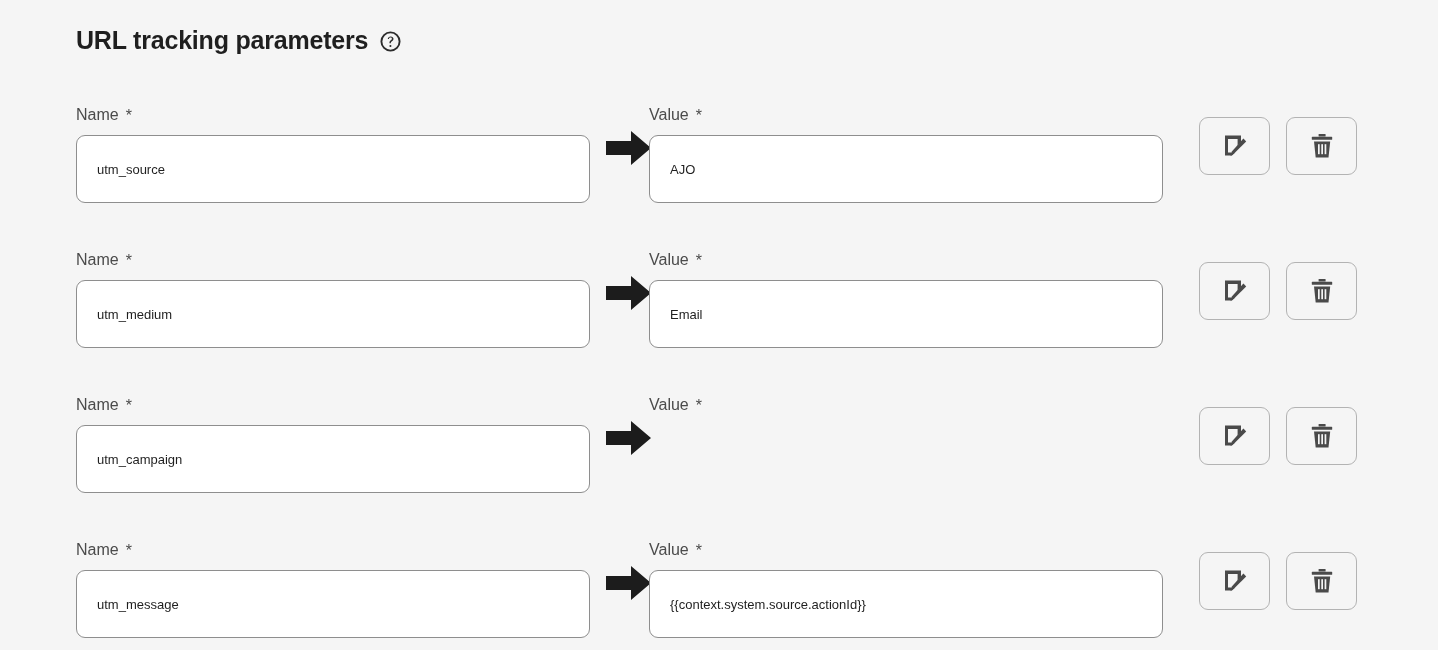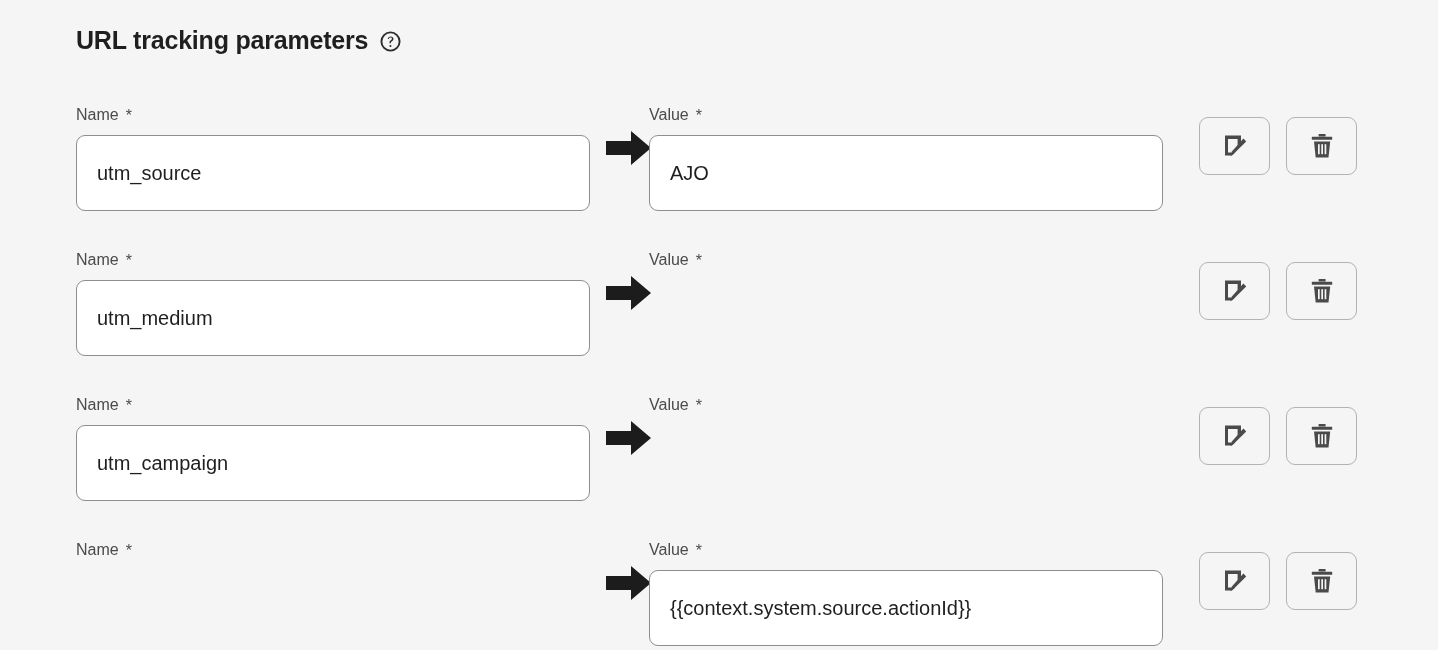--- a/index.html
+++ b/index.html
@@ -92,27 +92,27 @@
     display: inline-block;
     font-size: 16px;
     line-height: 16px;
     color: #4b4b4b;
     transform: translateY(1px);
   }
 
   .text-input {
     display: block;
     width: 100%;
-    height: 76px;
+    height: 68px;
     background: #ffffff;
     border: 1.6px solid #8e8e8e;
     border-radius: 9px;
     padding: 0 20px;
     font-family: "Liberation Sans", sans-serif;
-    font-size: 20px;
+    font-size: 13px;
     color: #1f1f1f;
     outline: none;
   }
 
   
   .row-arrow {
     position: absolute;
     left: 605px;
     top: 40px;
     width: 48px;
@@ -218,20 +218,21 @@
         <svg width="46" height="38" viewBox="0 0 46 38" aria-hidden="true">
           <path d="M0 12 H25 V2 L45 19 L25 36 V26 H0 Z" fill="#1c1c1c"></path>
         </svg>
       </div>
 
       <div class="field-group value-group">
         <div class="field-label">
           <span>Value</span>
           <span class="required-star">*</span>
         </div>
+        <input class="text-input" type="text" value="Email" style="">
       </div>
 
       <div class="row-actions">
         <button class="icon-button">
           <svg width="30" height="30" viewBox="0 0 30 30" aria-hidden="true">
             <path d="M5 4.6 H21 V11 L17.6 14.4 V8 H8 V21.4 H15.2 L12 24.6 H5 Z" fill="#4a4a4a"></path>
             <path d="M23.4 7.6 L26.2 10.4 L14.6 22 L10.4 25.2 L12.1 20.3 Z" fill="#4a4a4a"></path>
           </svg>
         </button>
         <button class="icon-button">
@@ -288,20 +289,21 @@
         </button>
       </div>
     </div>
 
     <div class="param-row">
       <div class="field-group name-group">
         <div class="field-label">
           <span>Name</span>
           <span class="required-star">*</span>
         </div>
+        <input class="text-input" type="text" value="utm_message" style="">
       </div>
 
       <div class="row-arrow">
         <svg width="46" height="38" viewBox="0 0 46 38" aria-hidden="true">
           <path d="M0 12 H25 V2 L45 19 L25 36 V26 H0 Z" fill="#1c1c1c"></path>
         </svg>
       </div>
 
       <div class="field-group value-group">
         <div class="field-label">

